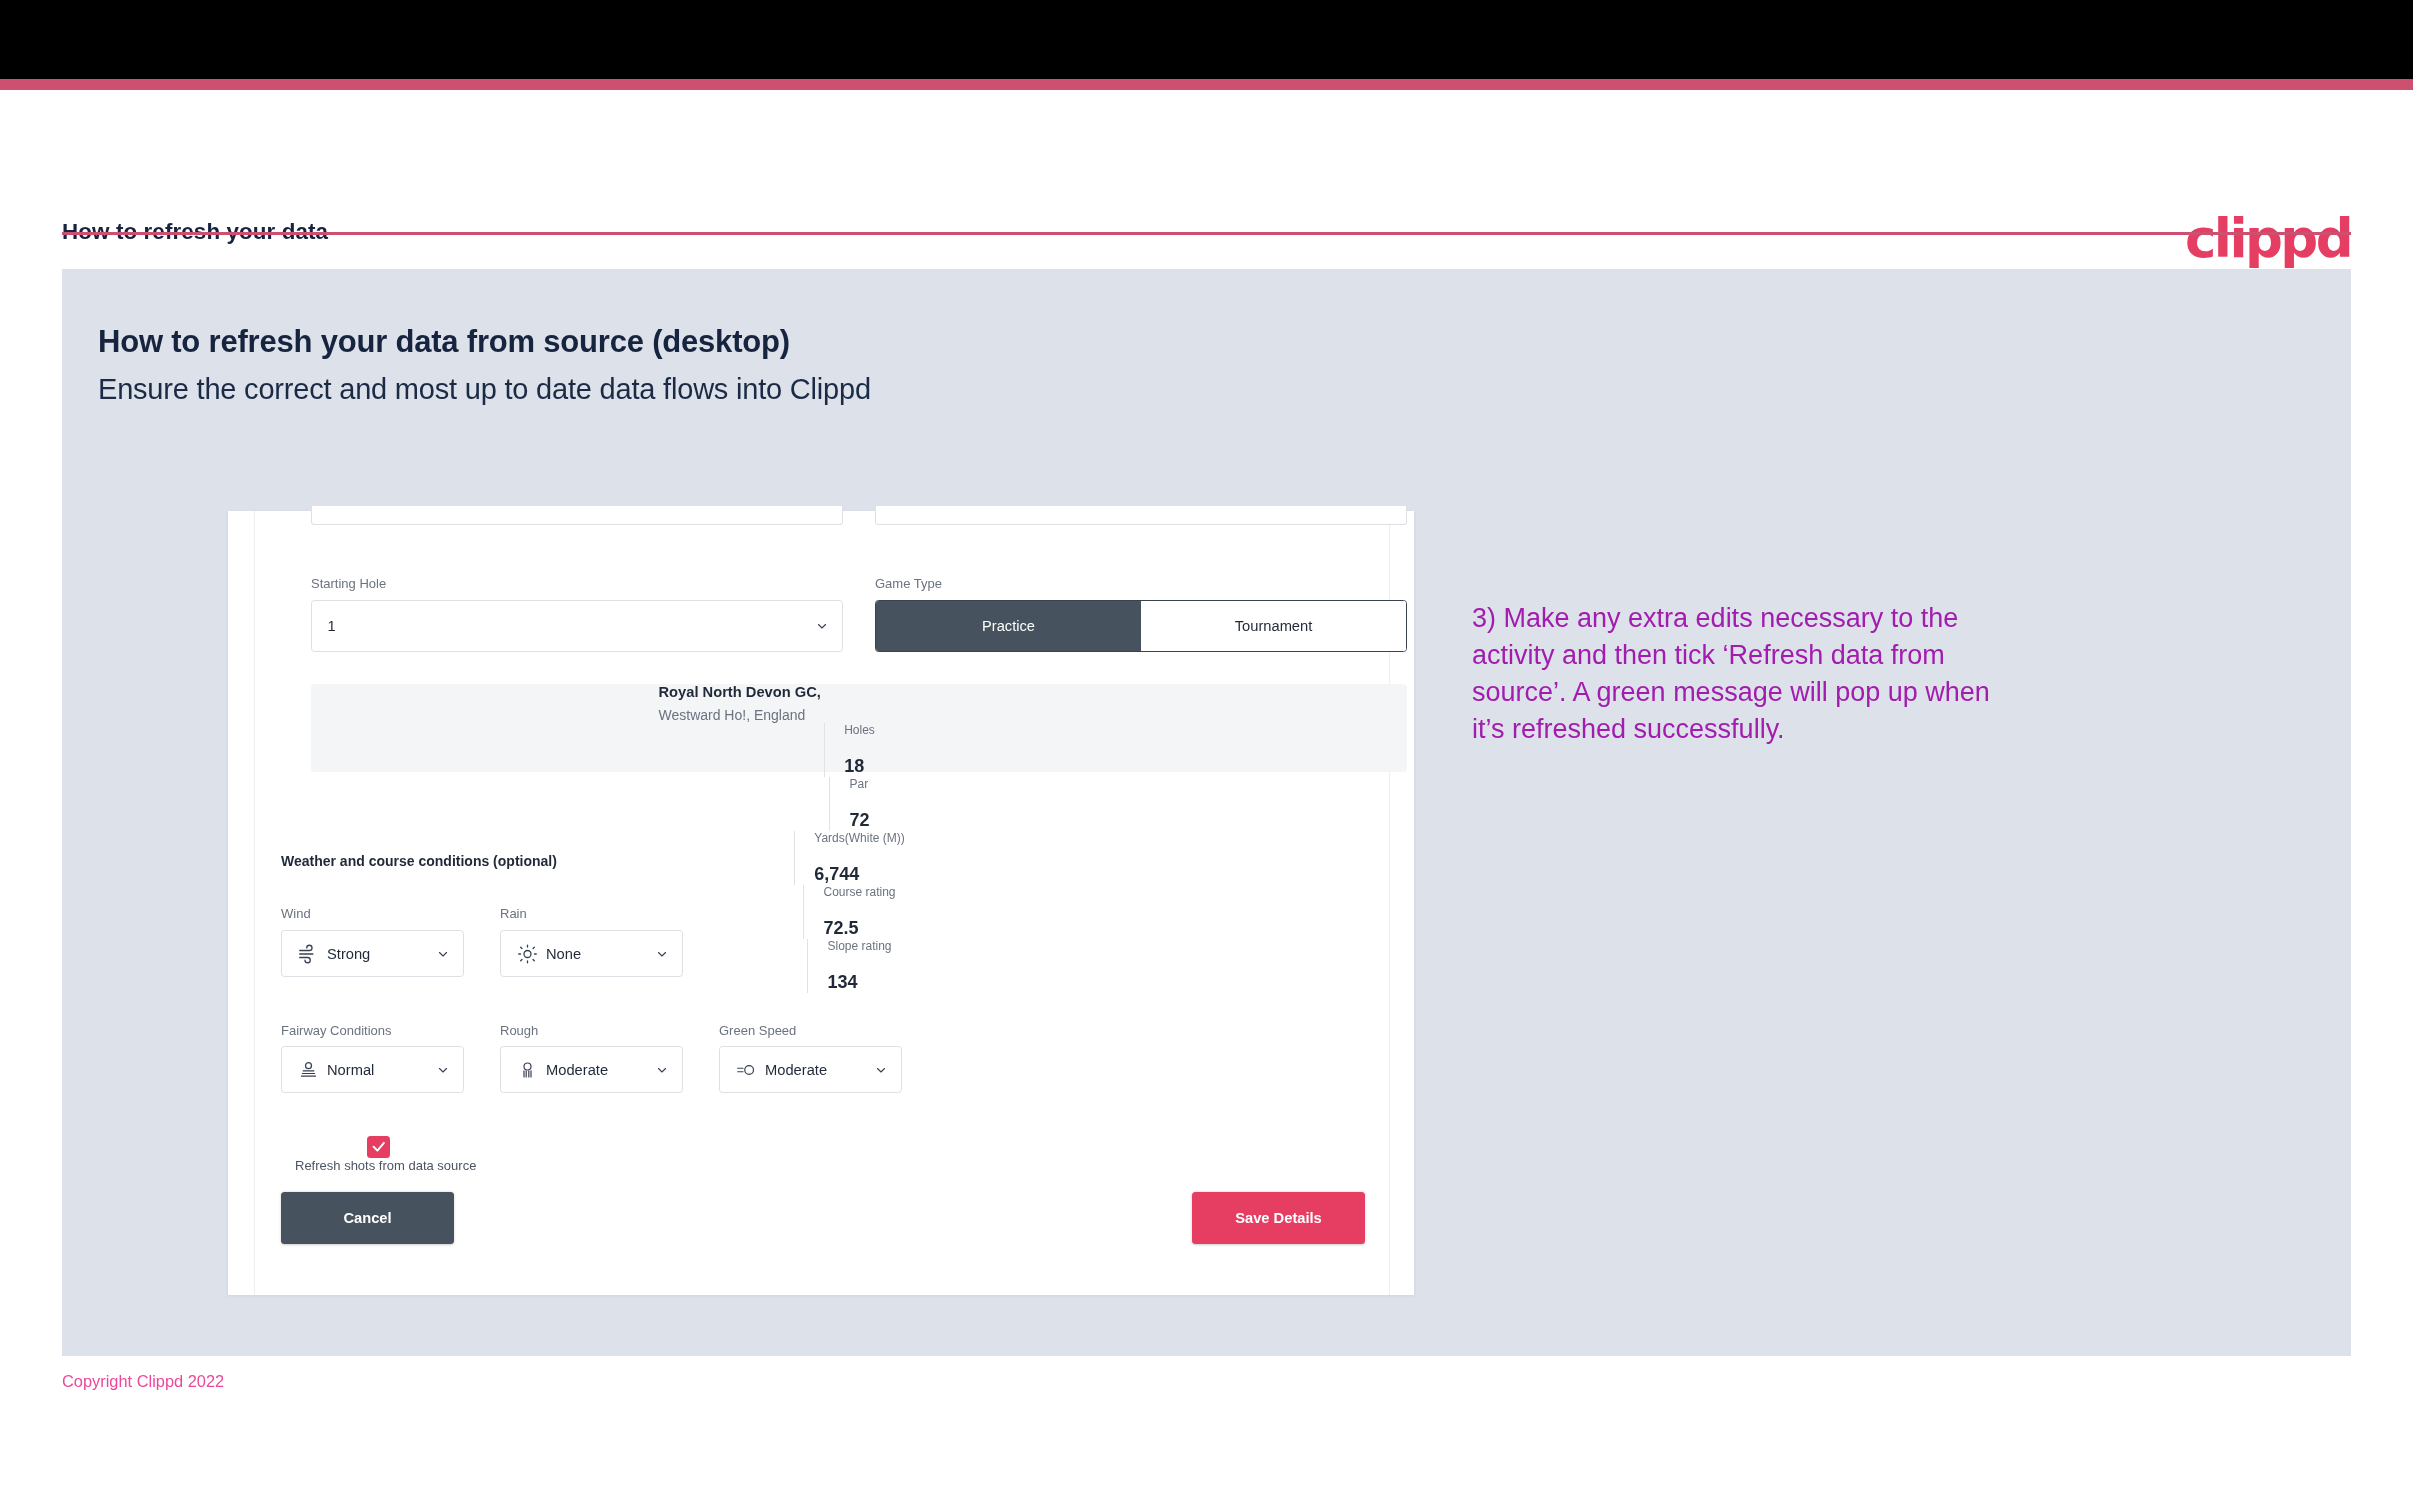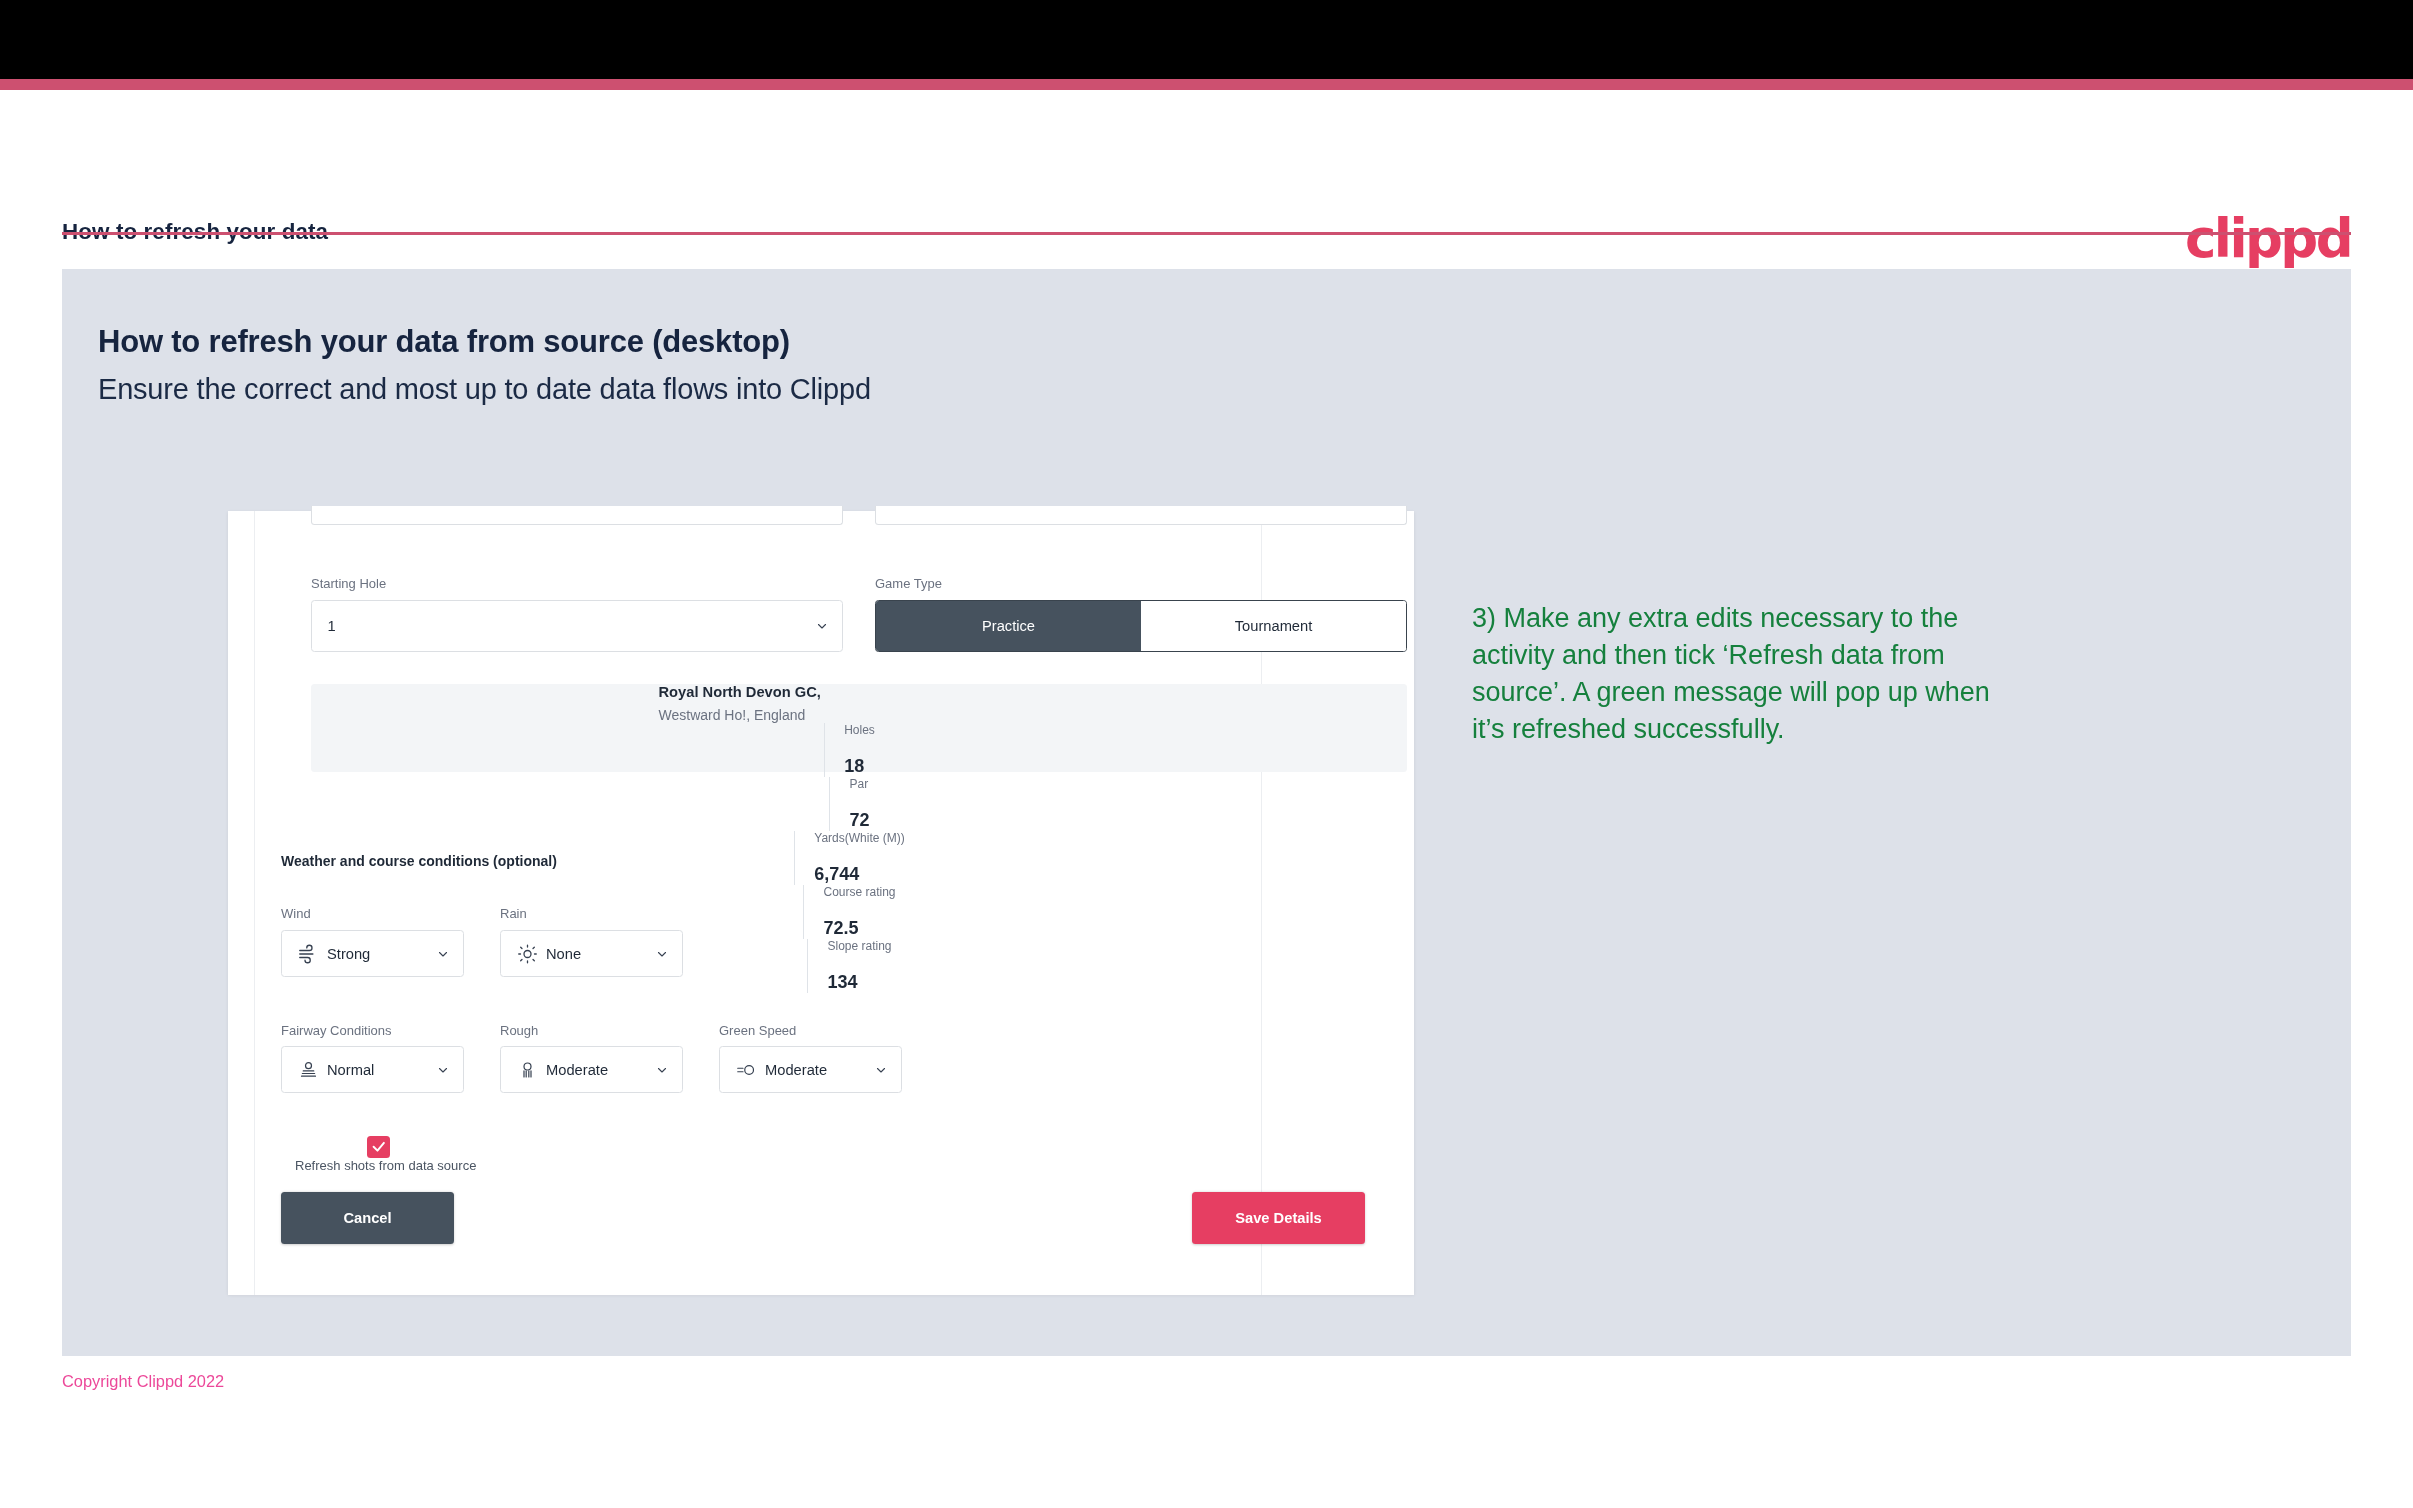--- a/index.html
+++ b/index.html
@@ -63,21 +63,21 @@
 
   
   .shot-card {
     position: absolute; left: 228px; top: 511px;
     width: 1186px; height: 784px;
     background: #ffffff;
     box-shadow: 0 0.9px 3.5px rgba(0,0,0,0.08);
   }
   .shot-inner {
     position: absolute; left: 26px; top: 0px;
-    width: 1008px; height: 784px;
+    width: 1136px; height: 784px;
     background: #ffffff;
     border-left: 0.9px solid #eceef1;
     border-right: 0.9px solid #eceef1;
     padding-left: 48px;
   }
 
   
   .cut-input {
     position: absolute; top: -5.2px;
     height: 19px;
@@ -174,21 +174,21 @@
     box-shadow: 0 0.9px 2.6px rgba(0,0,0,0.2);
   }
   .btn-cancel { background: #46525e; }
   .btn-save   { background: #e63e62; }
 
   
   .instruction {
     position: absolute; left: 1472px; top: 600px;
     width: 552px;
     font-size: 27px; line-height: 1.37;
-    color: #15803d; font-weight: 400;
+    color: #a21caf; font-weight: 400;
   }
 
   
   .footer {
     position: absolute; left: 62px; top: 1372px;
     font-size: 16.4px; color: #ec4899;
   }
 </style>
 </head>
 <body>

